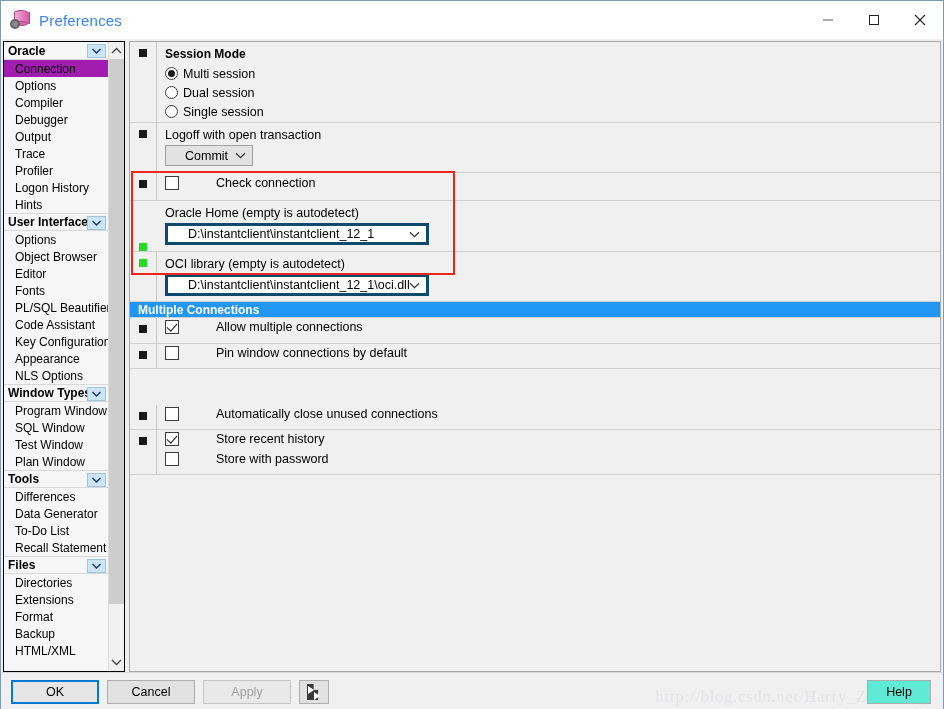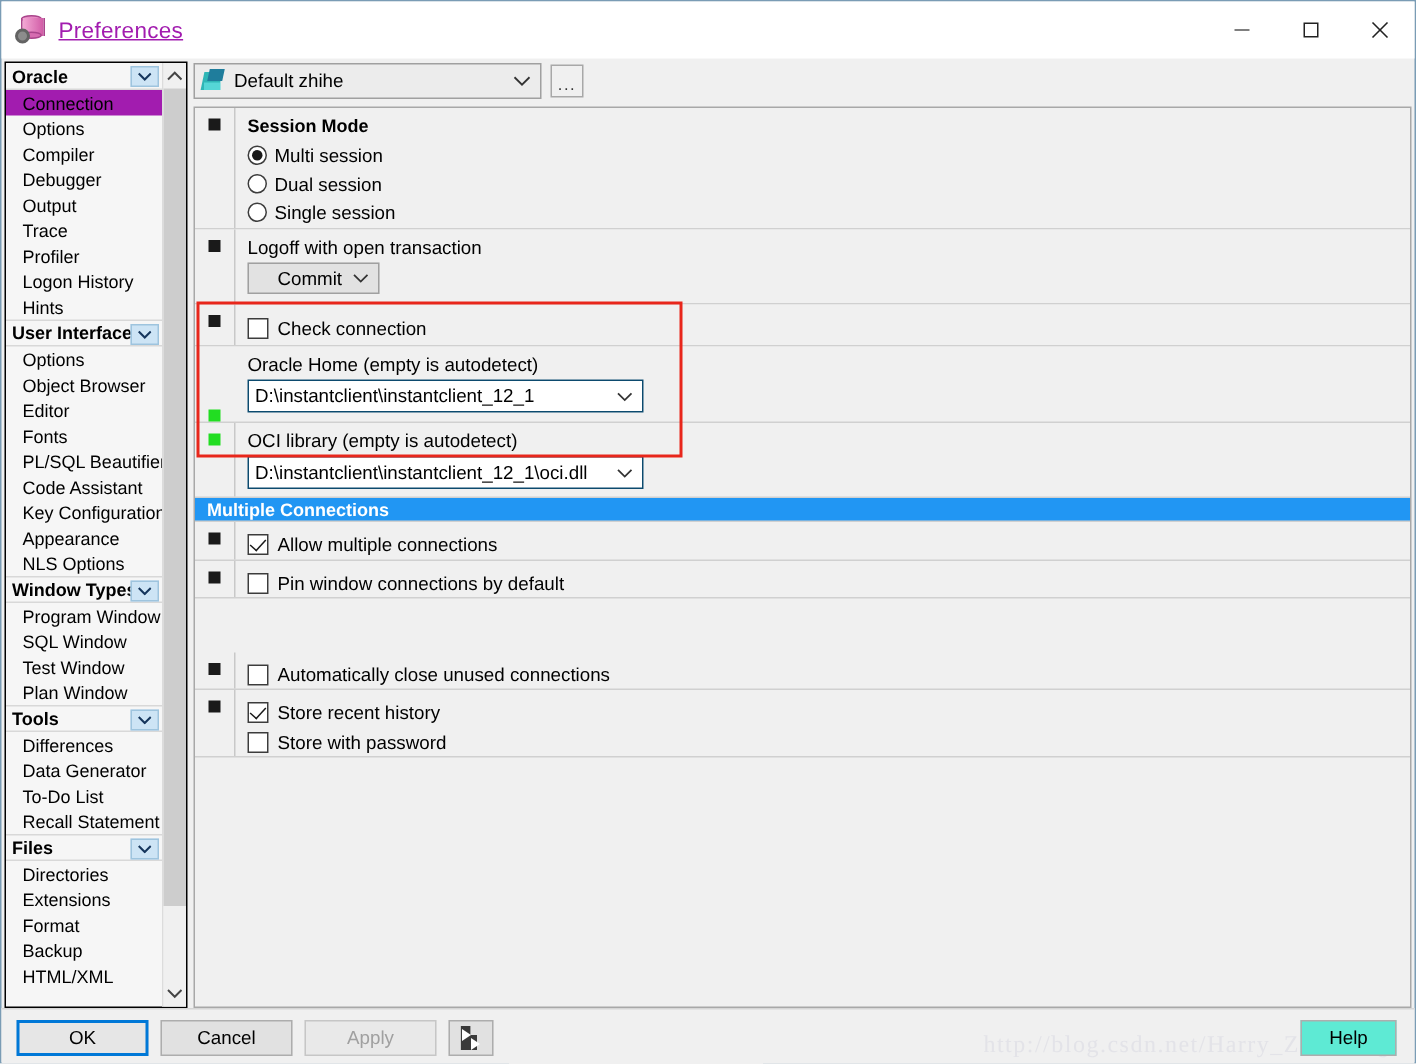--- a/index.html
+++ b/index.html
@@ -45,21 +45,21 @@
     position:absolute;top:11px;left:0;width:14px;height:5px;
     background:#d66cb0;border-radius:50%/50%;border:1px solid #a9458b;
     box-sizing:border-box;
   }
   .db-gear{
     position:absolute;left:0px;top:10px;width:10px;height:10px;
     background:#8c8c8c;border-radius:50%;
     border:2px solid #636363;box-sizing:border-box;
   }
   .title-text{
-    font-size:15px;color:#a21caf;letter-spacing:0.2px;text-decoration:underline;
+    font-size:15px;color:#3b82f6;letter-spacing:0.2px;
   }
   .win-controls{
     position:absolute;right:0;top:0;height:38px;display:flex;
   }
   .win-btn{
     width:46px;height:38px;display:flex;align-items:center;justify-content:center;
     color:#222;
   }
   .win-btn svg{display:block;}
   
@@ -171,41 +171,41 @@
   .radio-line{display:flex;align-items:center;height:19px;}
   .radio{
     width:13px;height:13px;border:1px solid #3c3c3c;border-radius:50%;
     box-sizing:border-box;margin-right:5px;background:#fff;
     position:relative;
   }
   .radio.on::after{
     content:"";position:absolute;left:2px;top:2px;width:7px;height:7px;
     background:#1a1a1a;border-radius:50%;
   }
-  .cb-line{display:flex;align-items:flex-end;height:20px;}
+  .cb-line{display:flex;align-items:flex-start;height:20px;gap:31px;}
   .cb{
     width:14px;height:14px;border:1px solid #3c3c3c;background:#fff;
     box-sizing:border-box;margin-right:6px;position:relative;
   }
   .cb.on::after{
     content:"";position:absolute;left:3px;top:0px;width:5px;height:9px;
     border-right:1.6px solid #1a1a1a;border-bottom:1.6px solid #1a1a1a;
     transform:rotate(42deg);
   }
   .lbl{font-size:12.5px;}
   .small-combo{
     width:88px;height:21px;background:#e2e2e2;border:1px solid #a0a0a0;
     box-sizing:border-box;display:flex;align-items:center;
     padding-left:19px;position:relative;margin-top:3px;
     font-size:12.5px;
   }
   .path-combo{
-    width:264px;height:22px;background:#ffffff;border:1px solid #0c4a6e;
+    width:264px;height:22px;background:#ffffff;border:3px solid #0c4a6e;
     box-sizing:border-box;display:flex;align-items:center;
-    padding-left:4px;position:relative;margin-top:3px;
+    padding-left:20px;position:relative;margin-top:3px;
     font-size:12.5px;
   }
   .blue-header{
     background:#2196f3;color:#ffffff;font-weight:bold;font-size:12px;
     height:16px;display:flex;align-items:center;padding-left:8px;
     box-sizing:border-box;border-bottom:1px solid #d0d0d0;
   }
   .redbox{
     position:absolute;border:2px solid #e8261b;box-sizing:border-box;
     pointer-events:none;
@@ -445,36 +445,20 @@
         <div class="sb-arrow">
           <svg width="11" height="7" viewBox="0 0 11 7">
               <path d="M1 1 L5.5 5.5 L10 1" fill="none" stroke="#444" stroke-width="1.3"></path>
             </svg>
         </div>
       </div>
     </div>
 
     <div class="right">
 
-      <div class="profile-row">
-        <div class="profile-combo">
-          <div class="profile-icon">
-            <div class="pi-a"></div>
-              <div class="pi-b"></div>
-              <div class="pi-c"></div>
-          </div>
-          <span class="profile-label">Default zhihe</span>
-          <span class="combo-arrow">
-            <svg width="12" height="8" viewBox="0 0 12 8">
-                <path d="M1 1.5 L6 6.5 L11 1.5" fill="none" stroke="#333" stroke-width="1.2"></path>
-              </svg>
-          </span>
-        </div>
-        <div class="dots-btn">...</div>
-      </div>
 
       <div class="panel">
 
         <div class="row" style="height:81px;">
           <div class="gutter">
               <div class="bullet"></div>
             </div>
           <div class="rowline"></div>
           <div class="rowbody">
             <div class="sec-title">Session Mode</div>

